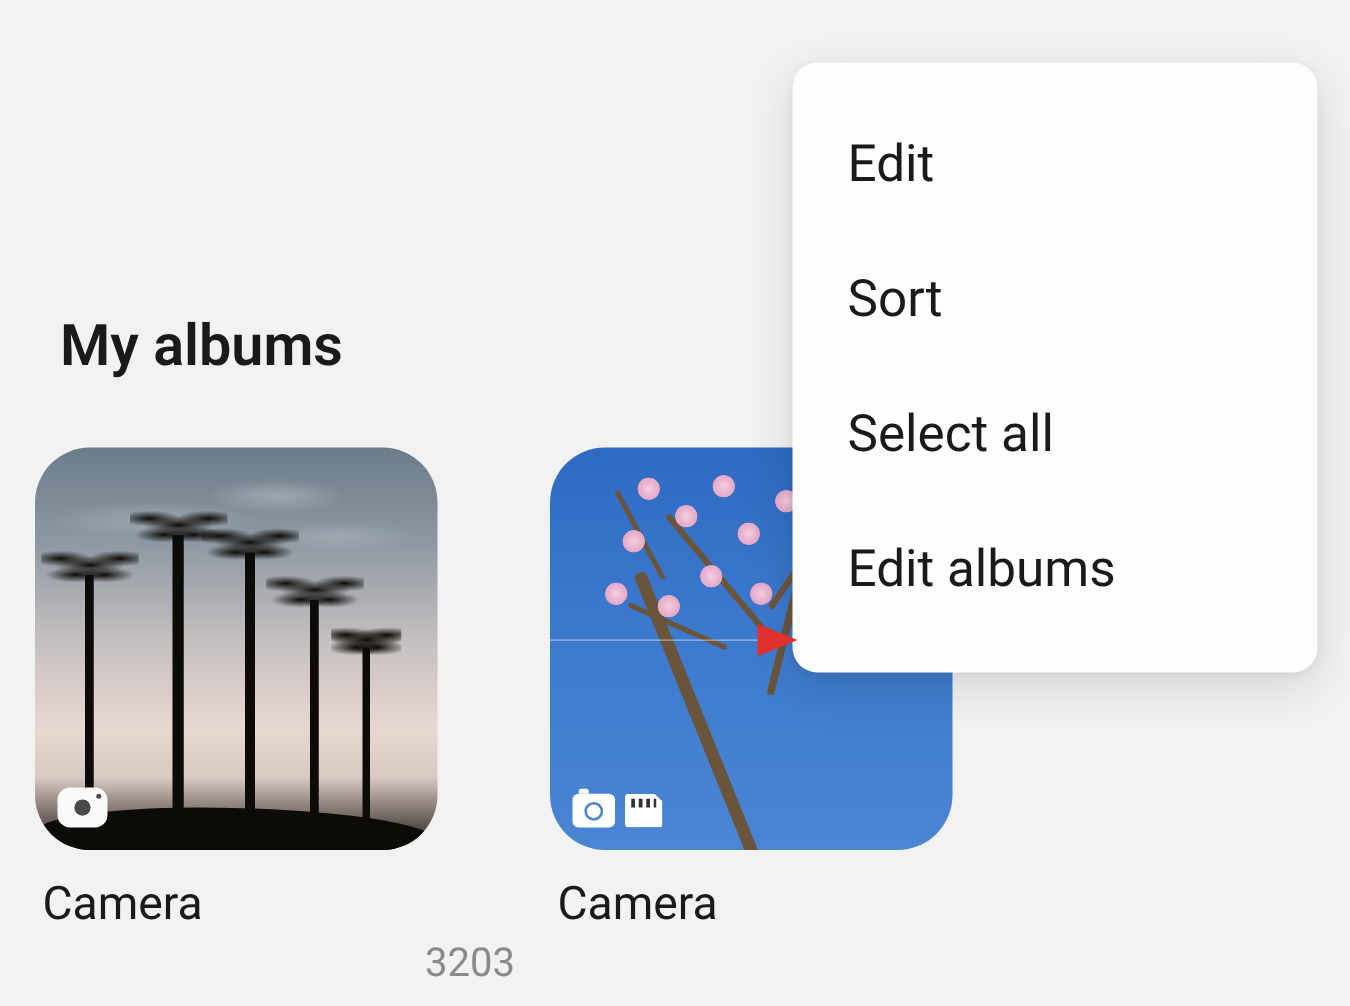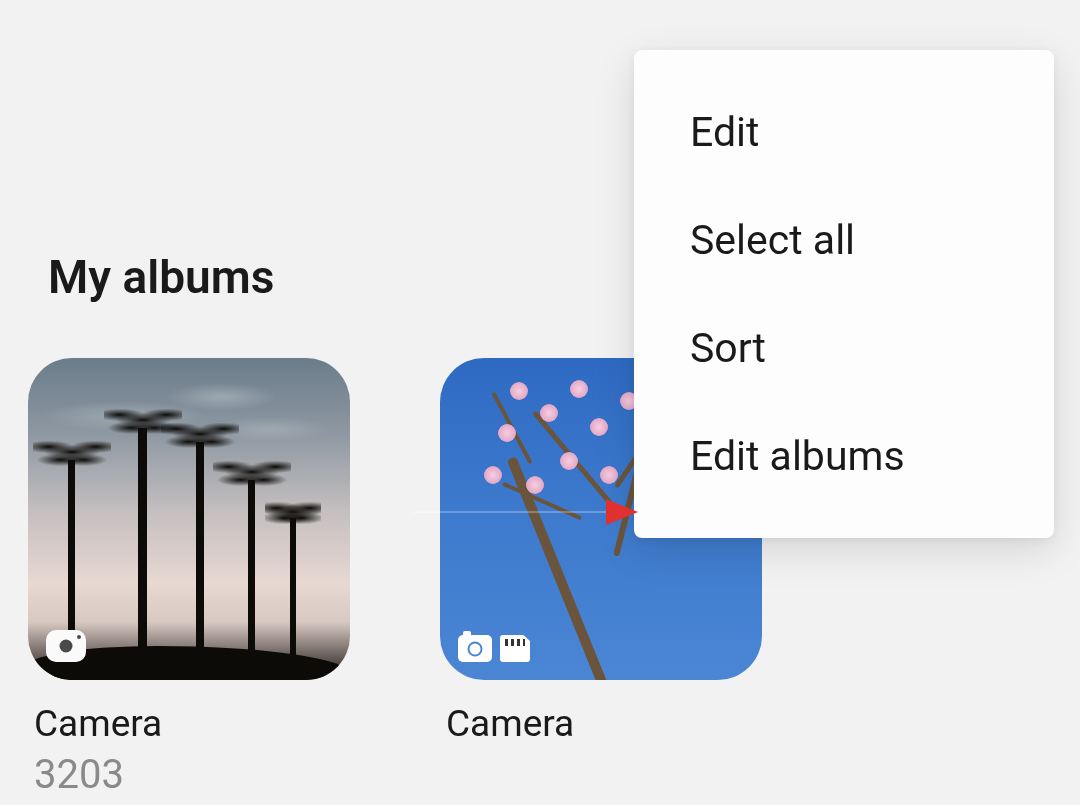--- a/index.html
+++ b/index.html
@@ -118,23 +118,24 @@
     .album-name {
       margin-top: 22px;
       font-size: 37px;
       color: #1a1a1a;
       font-weight: 400;
       padding-left: 6px;
     }
 
     .album-count {
       margin-top: 6px;
-      font-size: 40px;
+      font-size: 32px;
       color: #8a8a8a;
       padding-left: 6px;
+      text-align: right;
     }
 
     .thumb-badge {
       position: absolute;
       left: 18px;
       bottom: 18px;
       display: flex;
       gap: 8px;
     }
     .badge-cam {
@@ -190,23 +191,23 @@
       opacity:.8;
     }
 
     
     .menu {
       position: absolute;
       right: 26px;
       top: 50px;
       width: 420px;
       background: #fdfdfd;
-      border-radius: 8px;
+      border-radius: 20px;
       box-shadow: 0 12px 40px rgba(0,0,0,.12), 0 2px 8px rgba(0,0,0,.06);
-      padding: 28px 12px;
+      padding: 28px 0;
       z-index: 50;
     }
     .menu-item {
       padding: 30px 44px;
       font-size: 41px;
       color: #1a1a1a;
       cursor: pointer;
     }
 
     
@@ -274,22 +275,22 @@
       </div>
     </div>
     <div class="album-name">Camera</div>
   </div>
 
 
 </div>
 
 <div class="menu">
   <div class="menu-item">Edit</div>
+  <div class="menu-item">Sort</div>
   <div class="menu-item">Select all</div>
-  <div class="menu-item">Sort</div>
   <div class="menu-item">Edit albums</div>
 </div>
 
 <div class="arrow">
   <svg viewBox="0 0 230 34">
     <defs>
       <linearGradient id="redg" x1="0" x2="1">
         <stop offset="0" stop-color="#f05a5a"></stop>
         <stop offset="1" stop-color="#e03030"></stop>
       </linearGradient>

